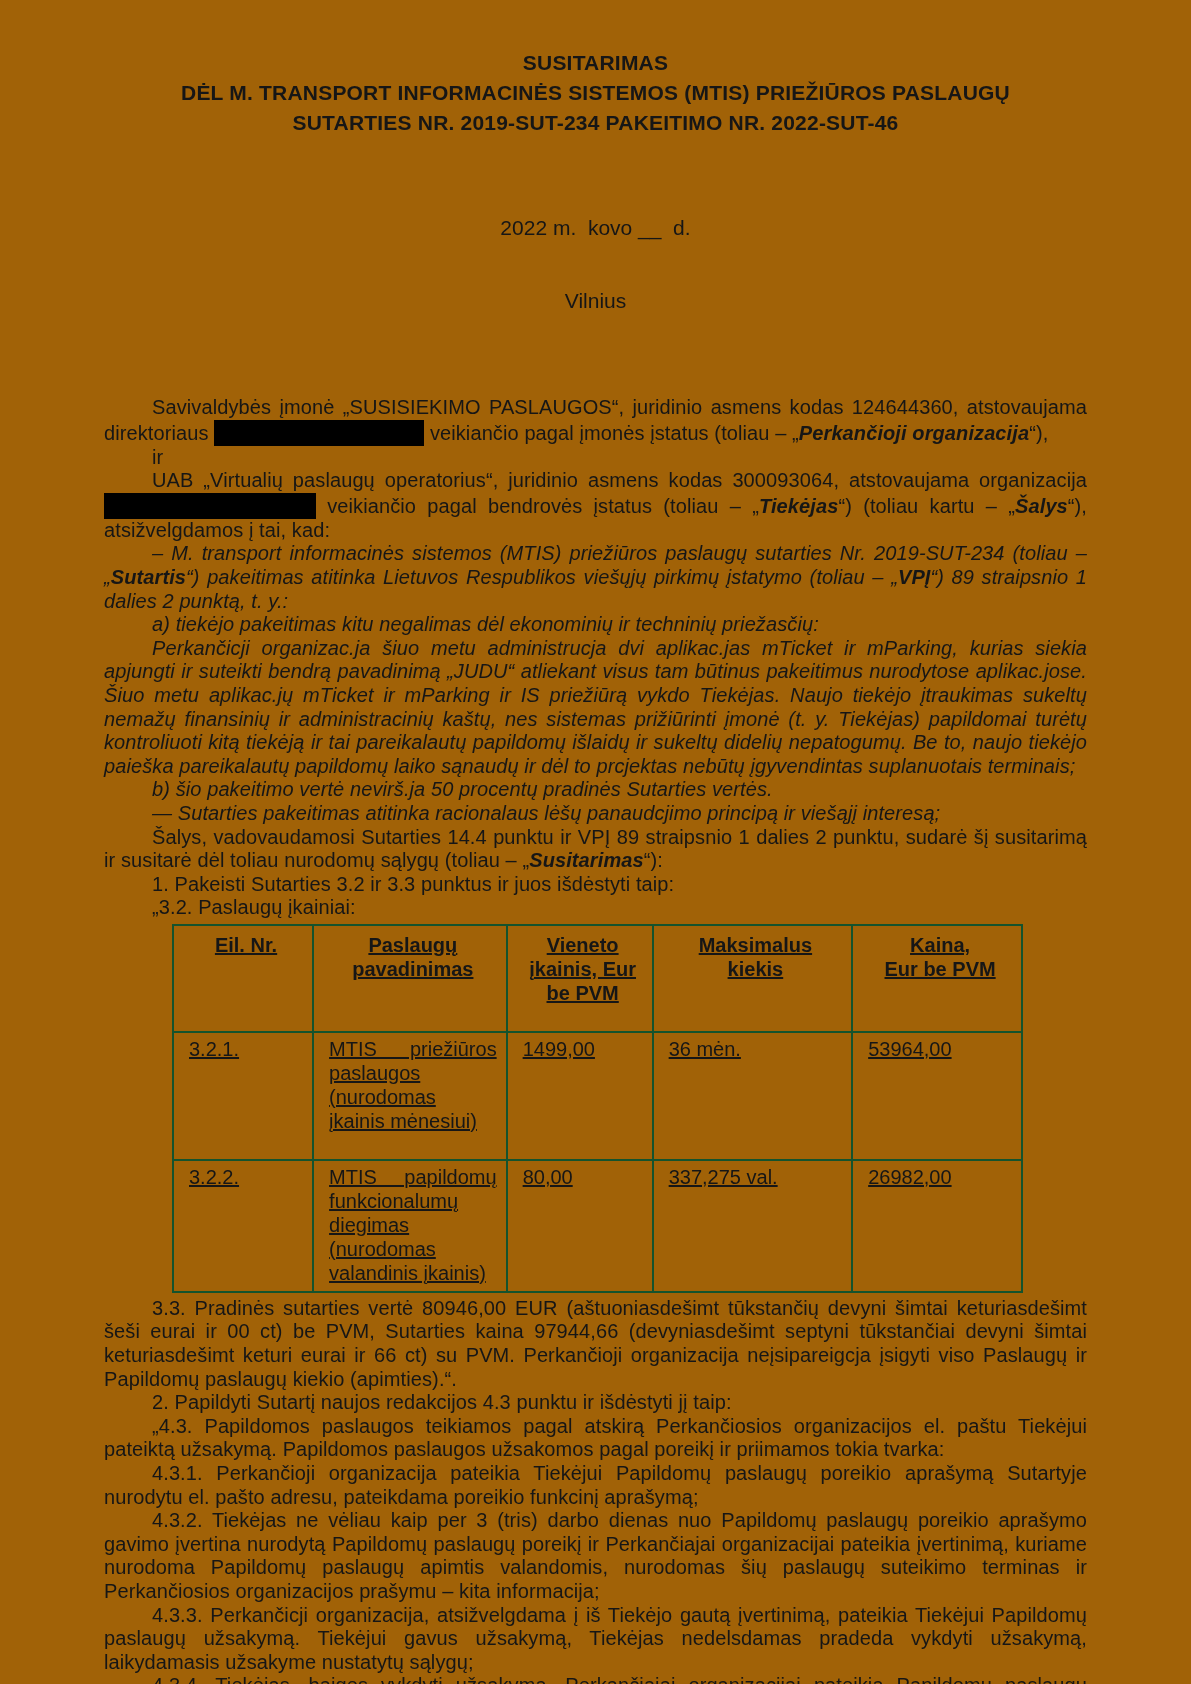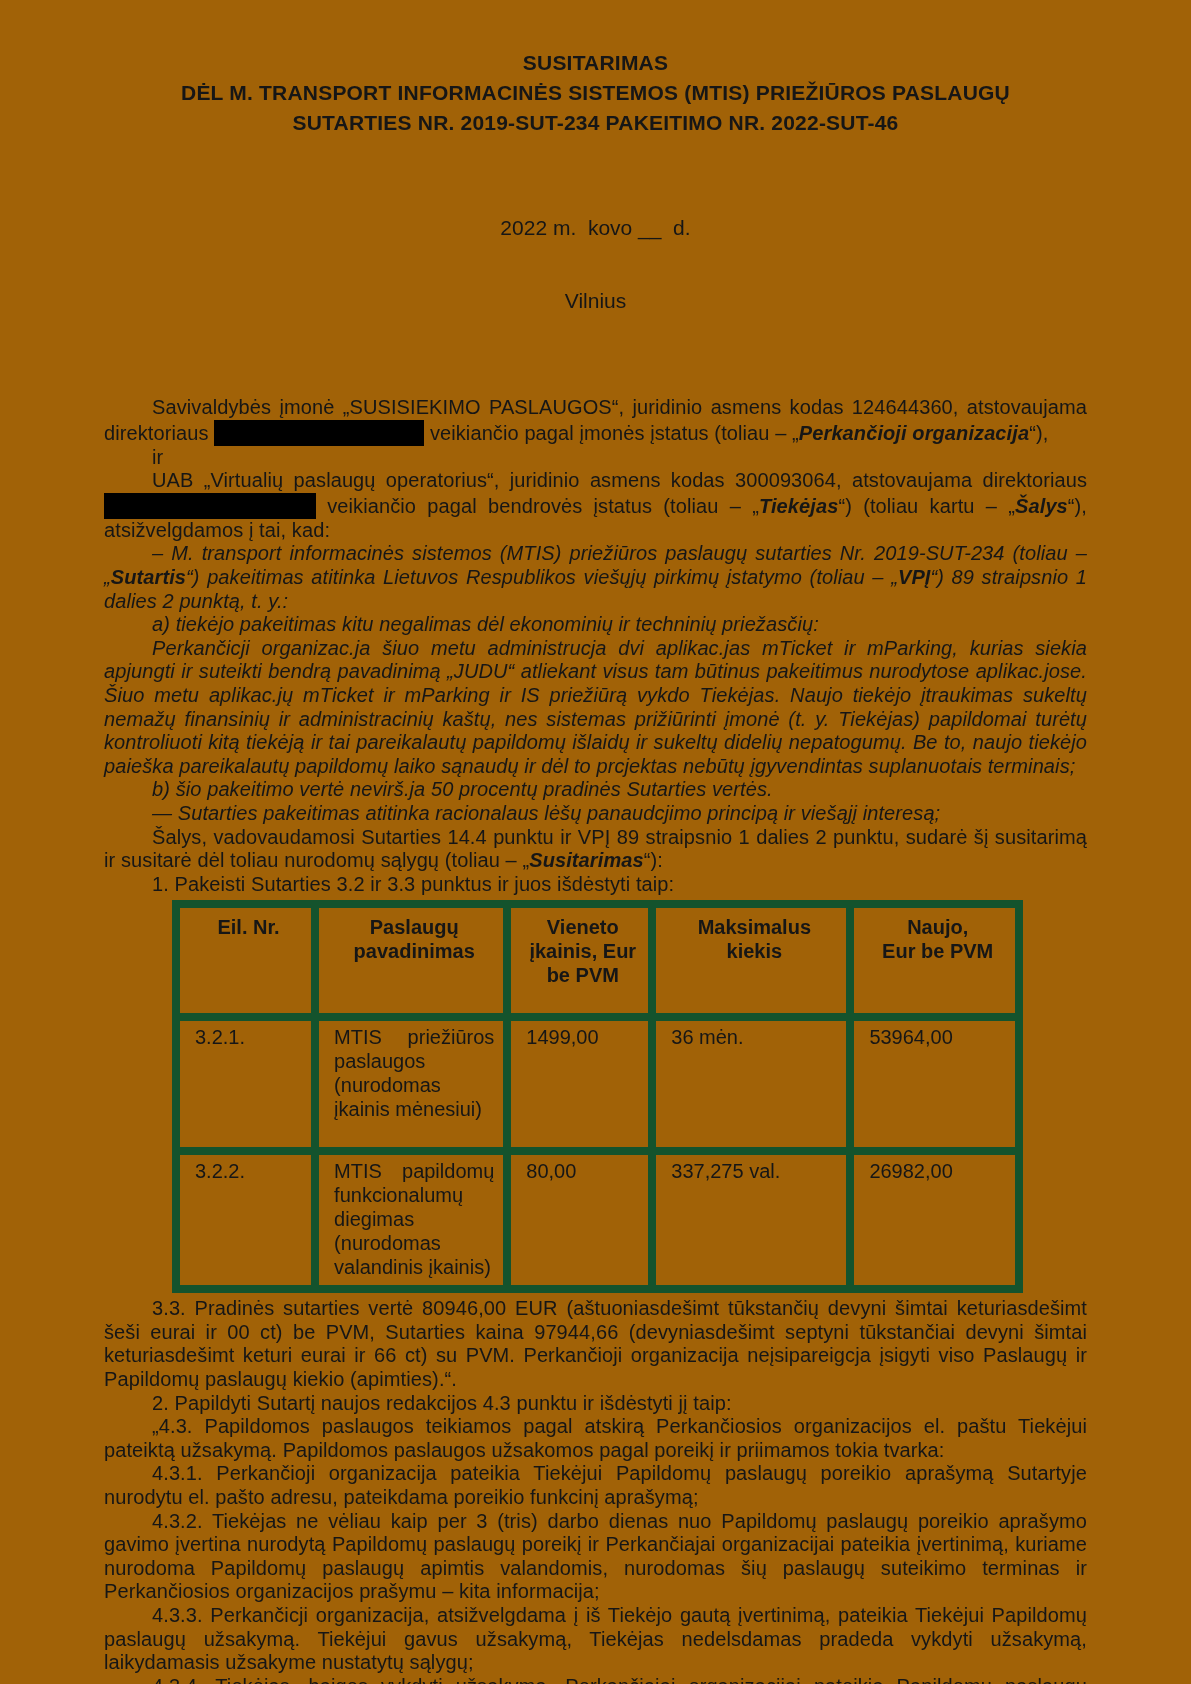--- a/index.html
+++ b/index.html
@@ -55,26 +55,27 @@
     height: 26px;
     vertical-align: -6px;
   }
   table.pricing {
     border-collapse: collapse;
     table-layout: fixed;
     width: 851px;
     margin: 4px 0 4px 68px;
   }
   table.pricing th, table.pricing td {
-    border: 8px solid #14532d;
+    border: 2px solid #14532d;
     font-size: 20px;
     line-height: 24px;
     padding: 4px 9px 6px 15px;
     vertical-align: top;
     overflow: hidden;
+    text-decoration: underline;
   }
   table.pricing th {
     font-weight: bold;
     text-align: center;
     white-space: pre-line;
     height: 92px;
     padding-top: 7px;
   }
   td.c { text-align: left; }
   td.j { text-align: justify; }
@@ -92,47 +93,48 @@
   </div>
 
   <div class="date-block">
     <div>2022 m.  kovo __  d.</div>
     <div class="city-line">Vilnius</div>
   </div>
 
   <div class="doc-body" id="doc-body">
       <p class="para"><span>Savivaldybės įmonė „SUSISIEKIMO PASLAUGOS“, juridinio asmens kodas 124644360, atstovaujama direktoriaus </span><span class="redaction" style="width: 210px;"></span><span> veikiančio pagal įmonės įstatus (toliau – „</span><span class="b">Perkančioji organizacija</span><span>“),</span></p>
       <p class="para"><span>ir</span></p>
-      <p class="para"><span>UAB „Virtualių paslaugų operatorius“, juridinio asmens kodas 300093064, atstovaujama direktoriaus </span><span class="redaction" style="width: 212px;"></span><span> veikiančio pagal bendrovės įstatus (toliau – „</span><span class="b">Tiekėjas</span><span>“) (toliau kartu – „</span><span class="b">Šalys</span><span>“), atsižvelgdamos į tai, kad:</span></p>
+      <p class="para"><span>UAB „Virtualių paslaugų operatorius“, juridinio asmens kodas 300093064, atstovaujama organizacija </span><span class="redaction" style="width: 212px;"></span><span> veikiančio pagal bendrovės įstatus (toliau – „</span><span class="b">Tiekėjas</span><span>“) (toliau kartu – „</span><span class="b">Šalys</span><span>“), atsižvelgdamos į tai, kad:</span></p>
       <p class="para italic"><span>– M. transport informacinės sistemos (MTIS) priežiūros paslaugų sutarties Nr. 2019-SUT-234 (toliau – „</span><span class="b">Sutartis</span><span>“) pakeitimas atitinka Lietuvos Respublikos viešųjų pirkimų įstatymo (toliau – „</span><span class="b">VPĮ</span><span>“) 89 straipsnio 1 dalies 2 punktą, t. y.:</span></p>
       <p class="para italic"><span>a) tiekėjo pakeitimas kitu negalimas dėl ekonominių ir techninių priežasčių:</span></p>
       <p class="para italic"><span>Perkančicji organizac.ja šiuo metu administrucja dvi aplikac.jas mTicket ir mParking, kurias siekia apjungti ir suteikti bendrą pavadinimą „JUDU“ atliekant visus tam būtinus pakeitimus nurodytose aplikac.jose. Šiuo metu aplikac.jų mTicket ir mParking ir IS priežiūrą vykdo Tiekėjas. Naujo tiekėjo įtraukimas sukeltų nemažų finansinių ir administracinių kaštų, nes sistemas prižiūrinti įmonė (t. y. Tiekėjas) papildomai turėtų kontroliuoti kitą tiekėją ir tai pareikalautų papildomų išlaidų ir sukeltų didelių nepatogumų. Be to, naujo tiekėjo paieška pareikalautų papildomų laiko sąnaudų ir dėl to prcjektas nebūtų įgyvendintas suplanuotais terminais;</span></p>
       <p class="para italic"><span>b) šio pakeitimo vertė nevirš.ja 50 procentų pradinės Sutarties vertės.</span></p>
       <p class="para italic"><span>—  Sutarties pakeitimas atitinka racionalaus lėšų panaudcjimo principą ir viešąjį interesą;</span></p>
       <p class="para"><span>Šalys, vadovaudamosi Sutarties 14.4 punktu ir VPĮ 89 straipsnio 1 dalies 2 punktu, sudarė šį susitarimą ir susitarė dėl toliau nurodomų sąlygų (toliau – „</span><span class="b">Susitarimas</span><span>“):</span></p>
       <p class="para"><span>1. Pakeisti Sutarties 3.2 ir 3.3 punktus ir juos išdėstyti taip:</span></p>
+      <p class="para"><span>„3.2. Paslaugų įkainiai:</span></p>
       <table class="pricing">
         <colgroup>
           <col style="width: 16.5%;">
           <col style="width: 22.8%;">
           <col style="width: 17.2%;">
           <col style="width: 23.5%;">
           <col style="width: 20%;">
         </colgroup>
         <thead>
           <tr>
             <th>Eil. Nr.</th>
             <th>Paslaugų
 pavadinimas</th>
             <th>Vieneto
 įkainis, Eur
 be PVM</th>
             <th>Maksimalus
 kiekis</th>
-            <th>Naujo,
+            <th>Kaina,
 Eur be PVM</th>
           </tr>
         </thead>
         <tbody>
           <tr>
             <td class="c">3.2.1.</td>
             <td class="j name-cell">MTIS priežiūros paslaugos (nurodomas įkainis mėnesiui)</td>
             <td class="c">1499,00</td>
             <td class="c">36 mėn.</td>
             <td class="c">53964,00</td>

